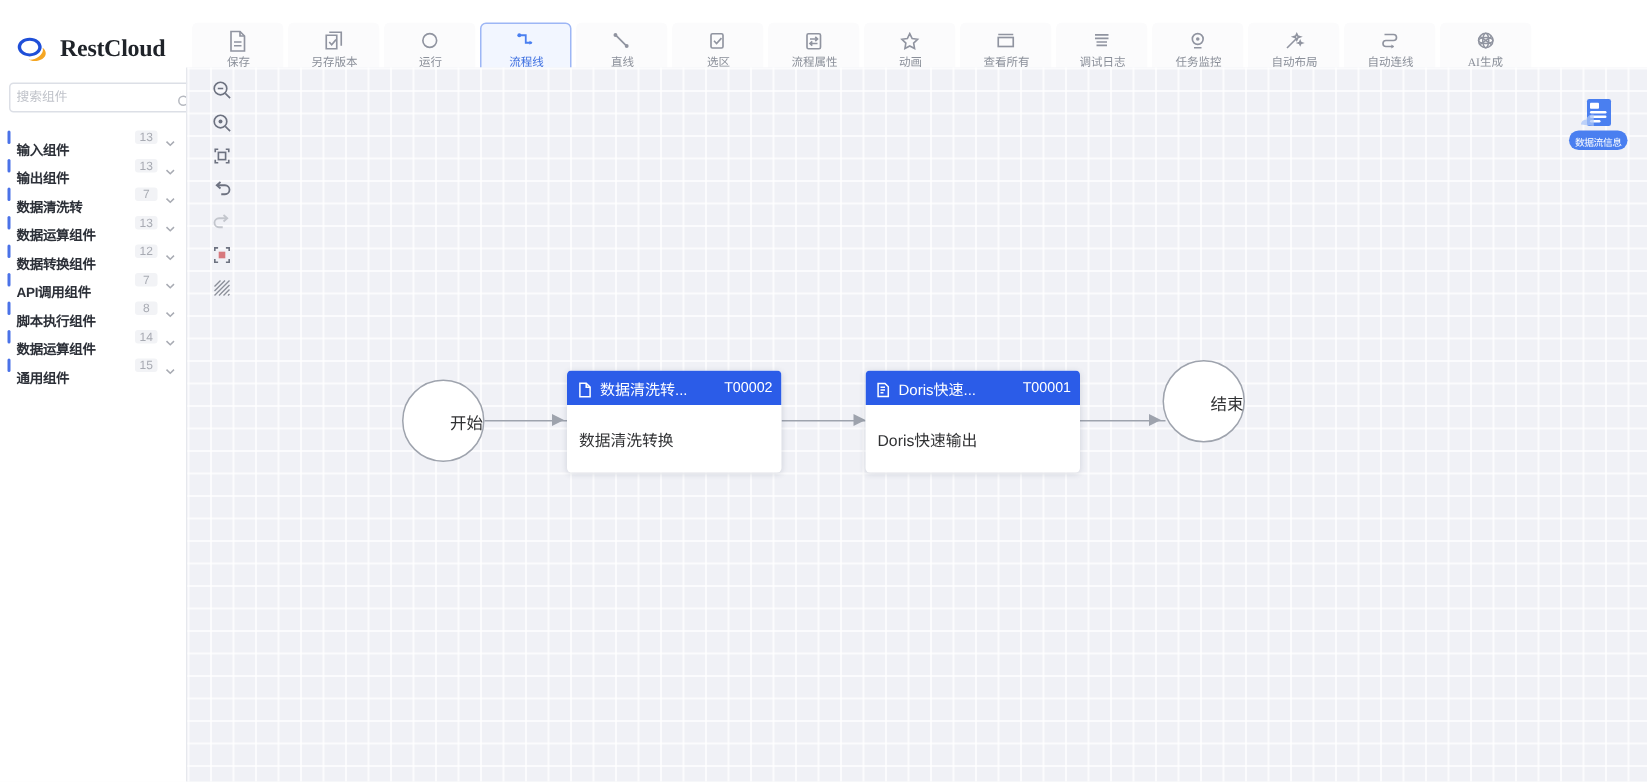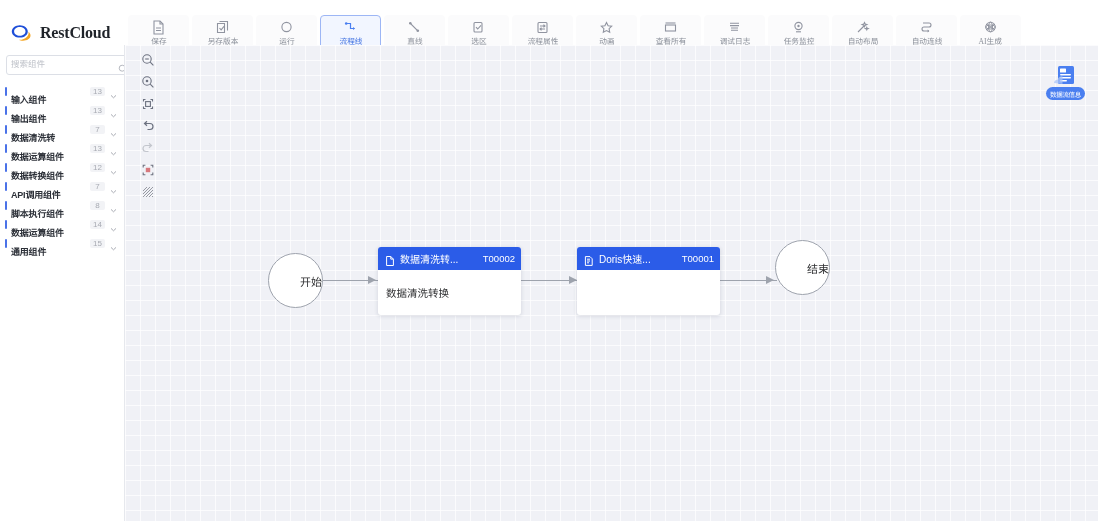--- a/index.html
+++ b/index.html
@@ -559,20 +559,23 @@
     <div class="nhead">
       <span class="nicon">
         <svg viewBox="0 0 12 12" fill="none" stroke="#ffffff" stroke-width="1">
           <path d="M2.4 1.6h4.6l2.2 2.2v6.6H2.4z"></path>
             <path d="M4 4.2h3M4 6h3M4 7.8h2"></path>
         </svg>
       </span>
       <span class="ntitle">Doris快速...</span>
       <span class="nid">T00001</span>
     </div>
+    <div class="nbody">
+      <span>Doris快速输出</span>
+    </div>
   </div>
 
   <div class="circle-node" style="left:650px; top:195px;">
     <span>结束</span>
   </div>
 
   <div id="dataflow-badge">
     <span class="df-ico">
       <svg viewBox="0 0 34 28" width="34" height="28">
         <rect x="9" y="3" width="16" height="18" rx="1.5" fill="#4a7ff0"></rect>

